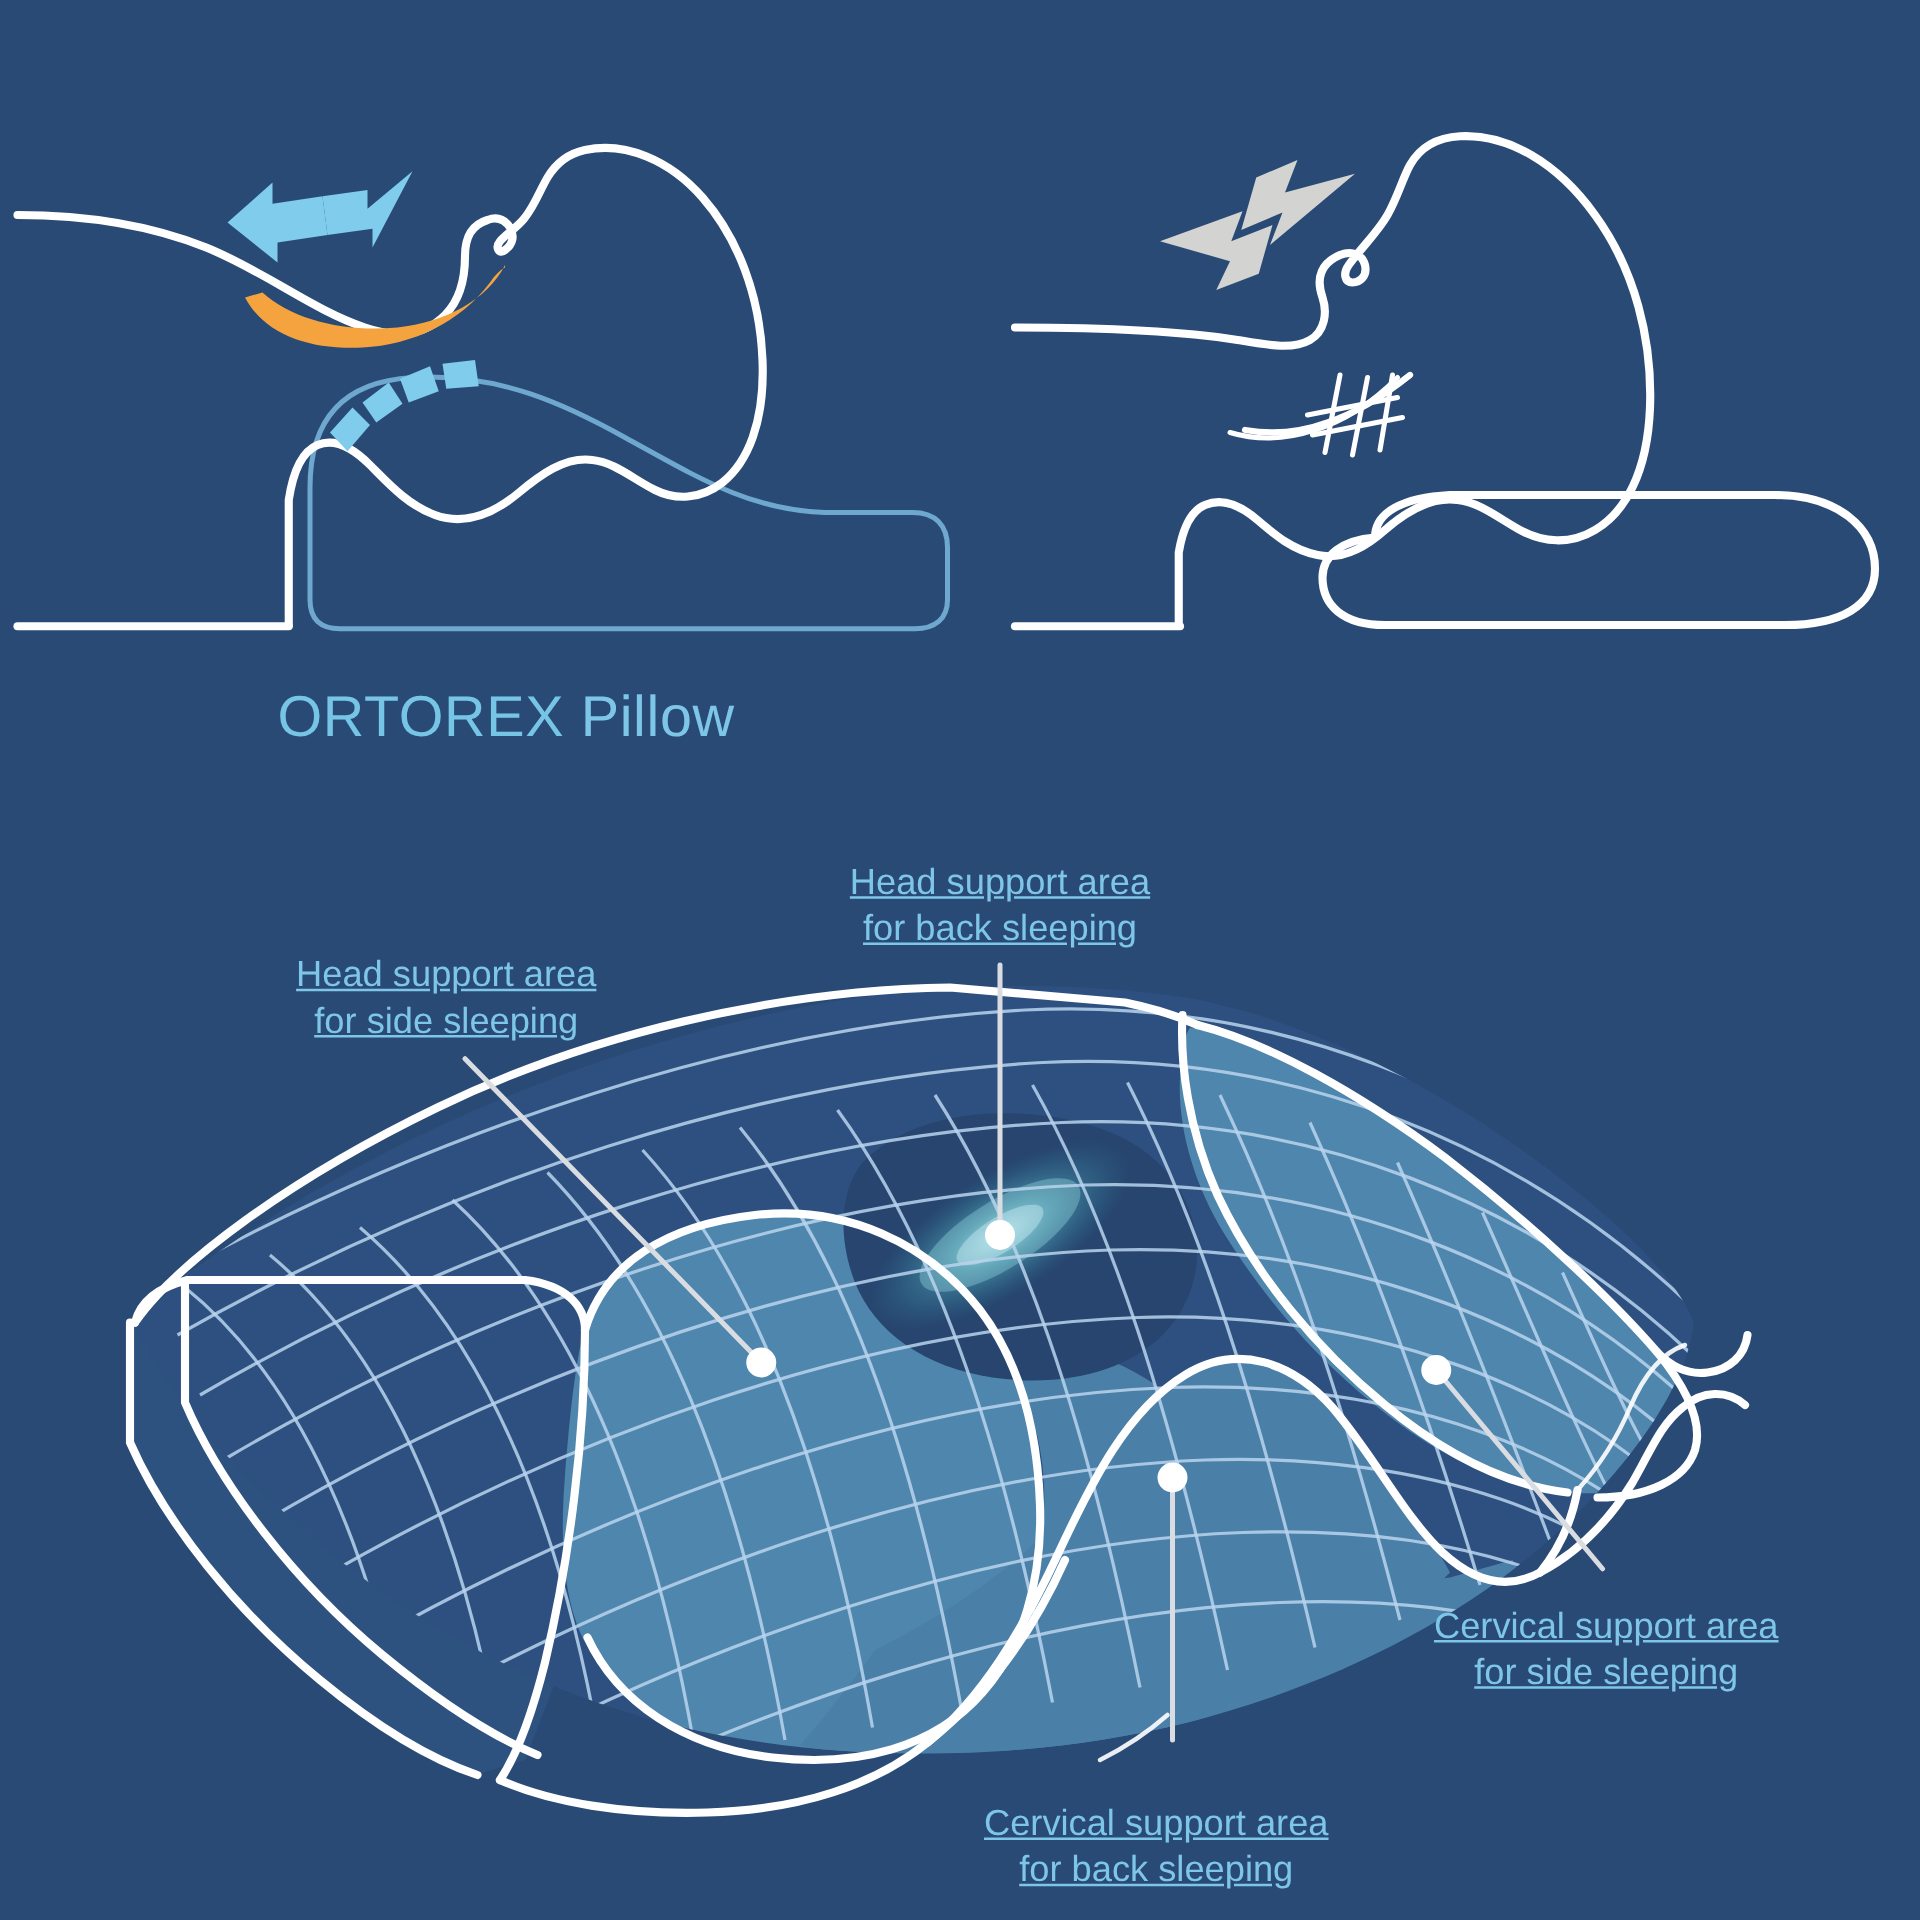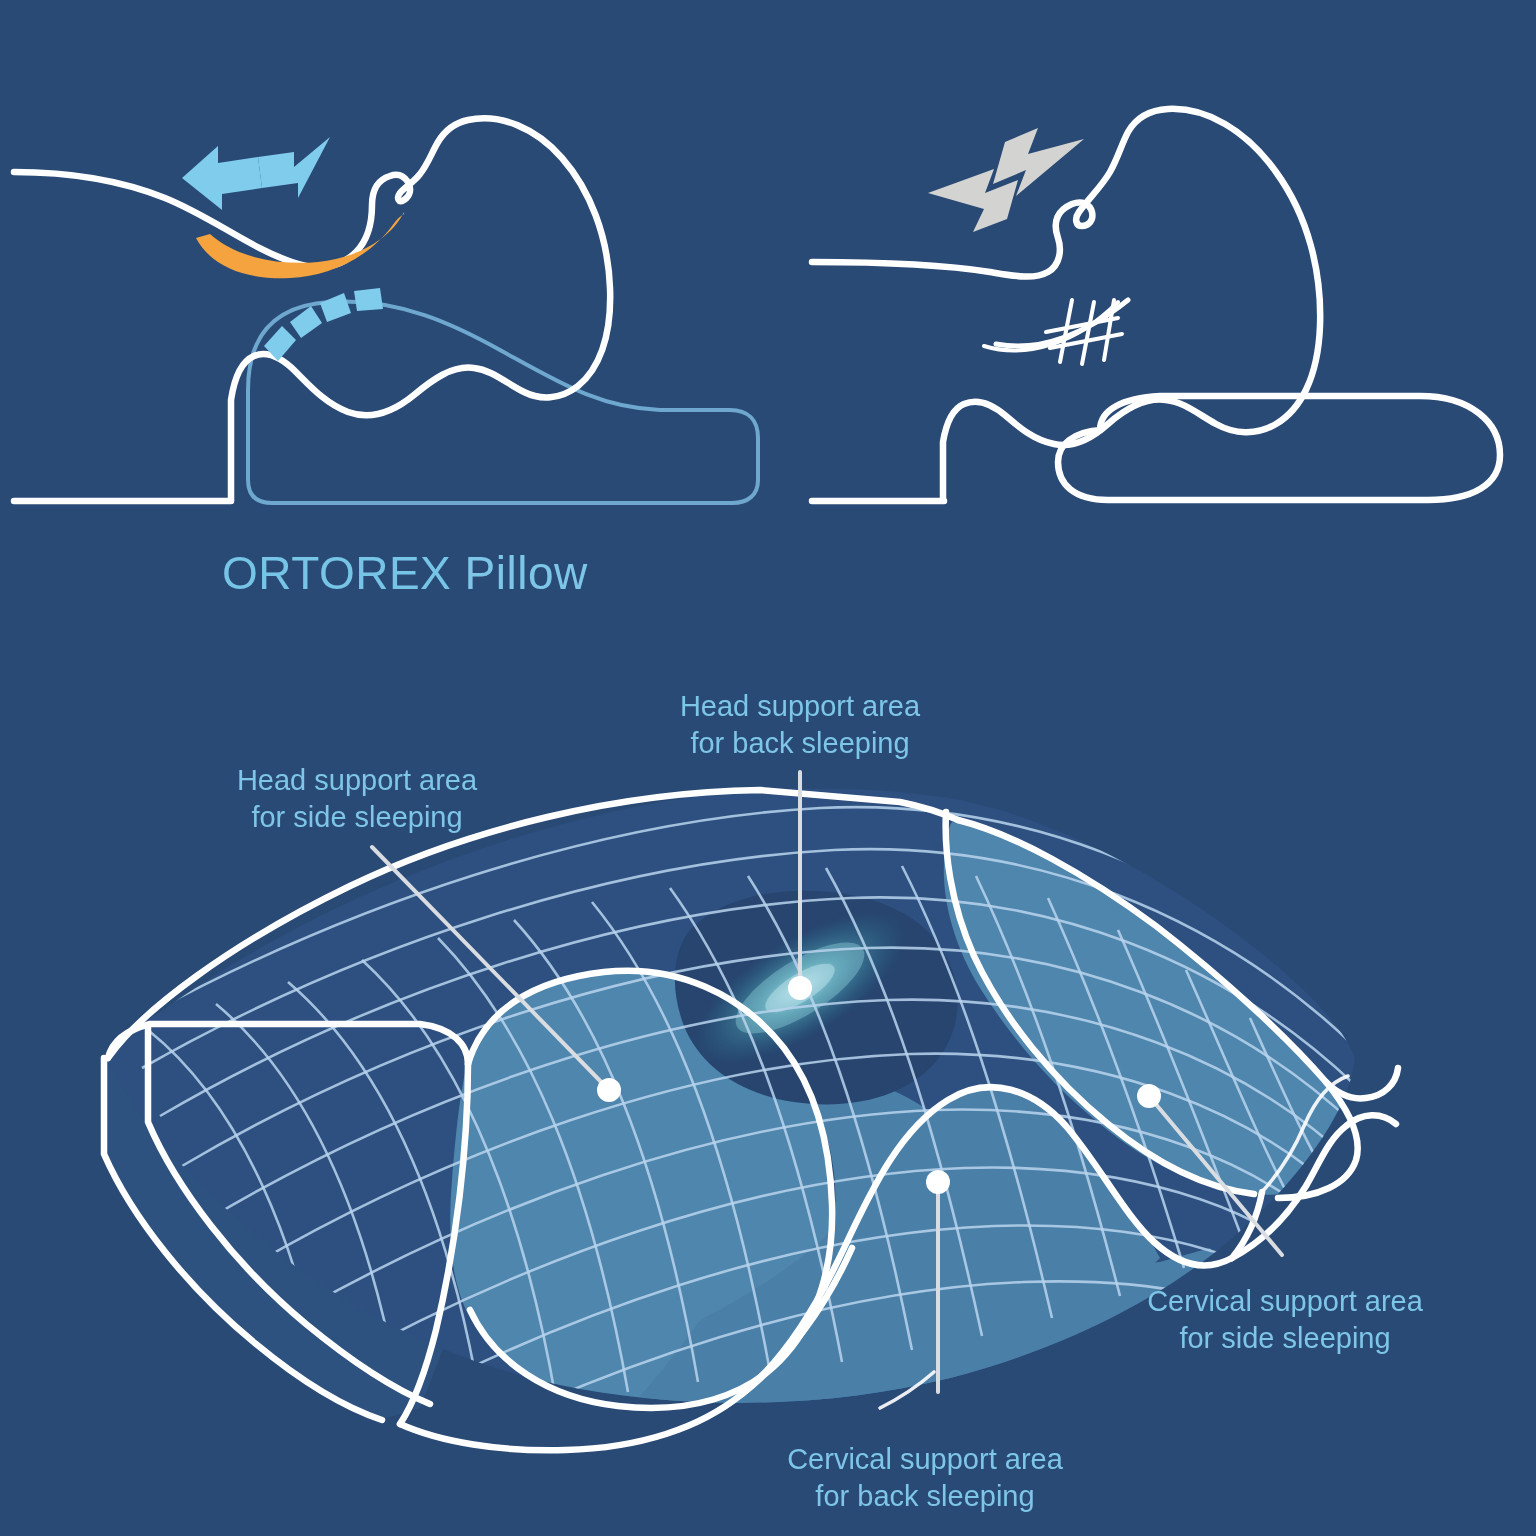--- a/index.html
+++ b/index.html
@@ -20,20 +20,21 @@
     color:#7ec6e8;
   }
   .cap-title .brand{color:#76c4e6;}
   .callout{
     position:absolute;
     color:#7ec6e8;
     font-size:29px;
     line-height:1.28;
     text-align:center;
     white-space:nowrap;
+    text-decoration:underline;
   }
 </style>
 </head>
 <body>
 
 <div id="stage">
 
   <svg class="layer" viewBox="0 0 1536 1536">
 
     <g>

